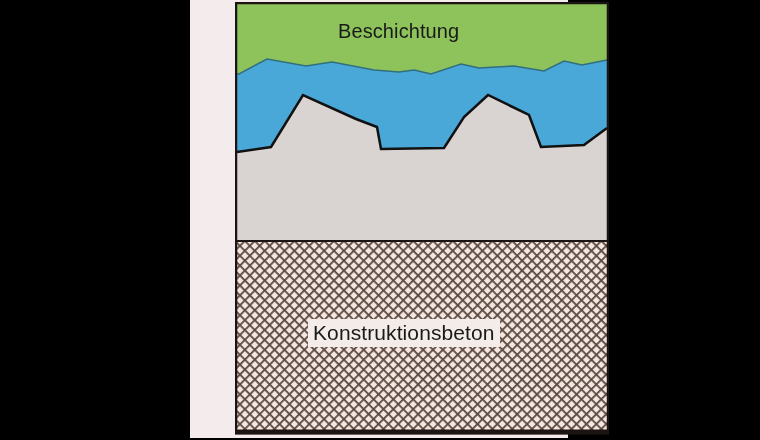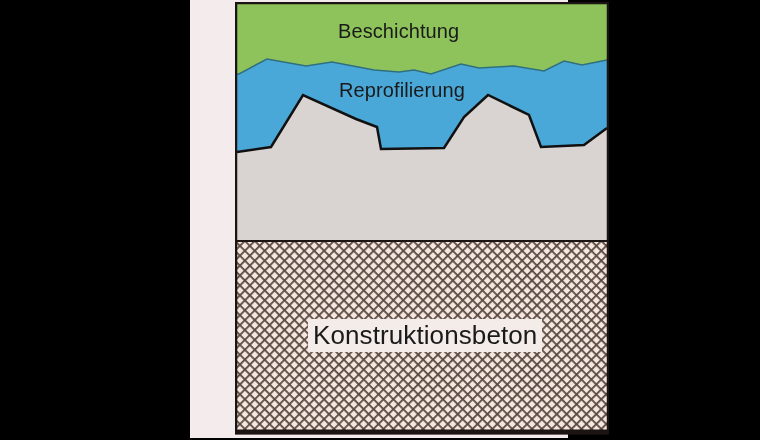--- a/index.html
+++ b/index.html
@@ -30,21 +30,21 @@
       white-space: nowrap;
       letter-spacing: 0.1px;
     }
     .label-coating { left: 103px; top: 19px; }
     .label-reprofiling { left: 104px; top: 78px; }
     .label-mortar { left: 85px; top: 189px; font-size: 20.5px; }
     .label-concrete {
       left: 73px; top: 317px;
       padding: 3px 5px 4px 5px;
       background: #f3ece8;
-      font-size: 26px;
+      font-size: 21px;
     }
   </style>
 </head>
 <body>
 
 <div class="outer-strip"></div>
 
 <div class="diagram">
   <svg class="layers" width="374" height="434" viewBox="0 0 374 434" xmlns="http://www.w3.org/2000/svg">
     <defs>
@@ -67,15 +67,14 @@
 
     <polyline fill="none" stroke="#111111" stroke-width="2.5" stroke-linejoin="miter" points="2,150 36,145 68,93 121,117 142,125 146,147 209,146 229,115 253,93 294,113 306,145 349,143 372,126"></polyline>
 
     <line x1="2" y1="239" x2="372" y2="239" stroke="#1c1412" stroke-width="2"></line>
 
     <rect x="1" y="1" width="372" height="430" fill="none" stroke="#1c1412" stroke-width="2.5"></rect>
     <line x1="0" y1="430" x2="374" y2="430" stroke="#1c1412" stroke-width="5"></line>
   </svg>
 
   <span class="label label-coating">Beschichtung</span>
-  <span class="label label-reprofiling">Reprofilierung</span>
   <span class="label label-concrete">Konstruktionsbeton</span>
 </div>
 
 </body></html>

